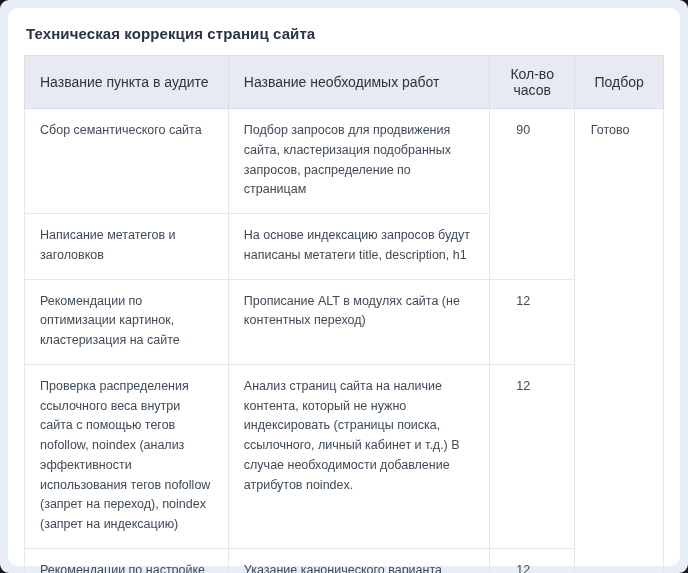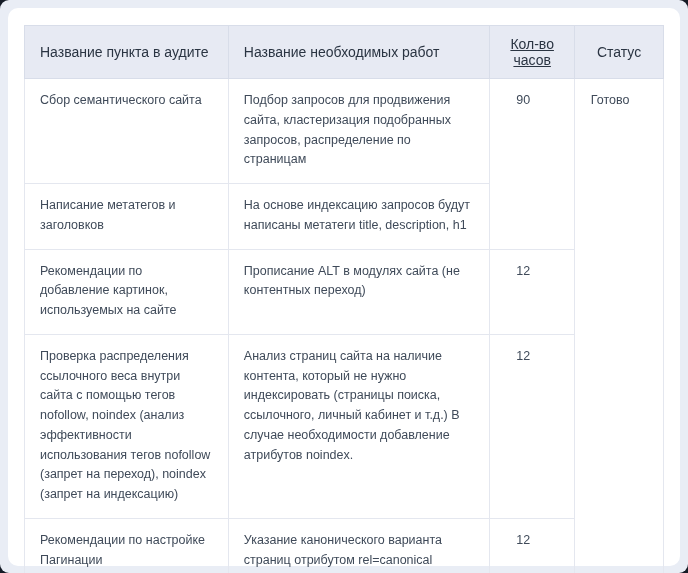--- a/index.html
+++ b/index.html
@@ -72,49 +72,50 @@
     text-align:center;
     padding-left:6px;
     padding-right:24px;
   }
 </style>
 </head>
 <body>
 
 <div class="stage">
   <div class="card">
+    <h1>Техническая коррекция страниц сайта</h1>
 
     <table class="audit">
       <colgroup>
         <col class="c1">
           <col class="c2">
           <col class="c3">
           <col class="c4">
       </colgroup>
       <thead>
         <tr id="head-row">
             <th style="text-align: left;">Название пункта в аудите</th>
             <th style="text-align: left;">Название необходимых работ</th>
-            <th style="text-align: center; text-decoration: underline;">Кол-во часов</th>
-            <th style="text-align: center;">Статус</th>
+            <th style="text-align: center;">Кол-во часов</th>
+            <th style="text-align: center;">Подбор</th>
           </tr>
       </thead>
       <tbody id="table-body">
           <tr>
             <td>Сбор семантического сайта</td>
             <td>Подбор запросов для продвижения сайта, кластеризация подобранных запросов, распределение по страницам</td>
             <td class="num" rowspan="2">90</td>
             <td class="status" rowspan="6">Готово</td>
           </tr>
           <tr>
             <td>Написание метатегов и заголовков</td>
             <td>На основе индексацию запросов будут написаны метатеги title, description, h1</td>
           </tr>
           <tr>
-            <td>Рекомендации по добавление картинок, используемых на сайте</td>
+            <td>Рекомендации по оптимизации картинок, кластеризация на сайте</td>
             <td>Прописание ALT в модулях сайта (не контентных переход)</td>
             <td class="num">12</td>
           </tr>
           <tr>
             <td>Проверка распределения ссылочного веса внутри сайта с помощью тегов nofollow, noindex (анализ эффективности использования тегов nofollow (запрет на переход), noindex (запрет на индексацию)</td>
             <td>Анализ страниц сайта на наличие контента, который не нужно индексировать (страницы поиска, ссылочного, личный кабинет и т.д.) В случае необходимости добавление атрибутов noindex.</td>
             <td class="num">12</td>
           </tr>
           <tr>
             <td>Рекомендации по настройке Пагинации</td>

